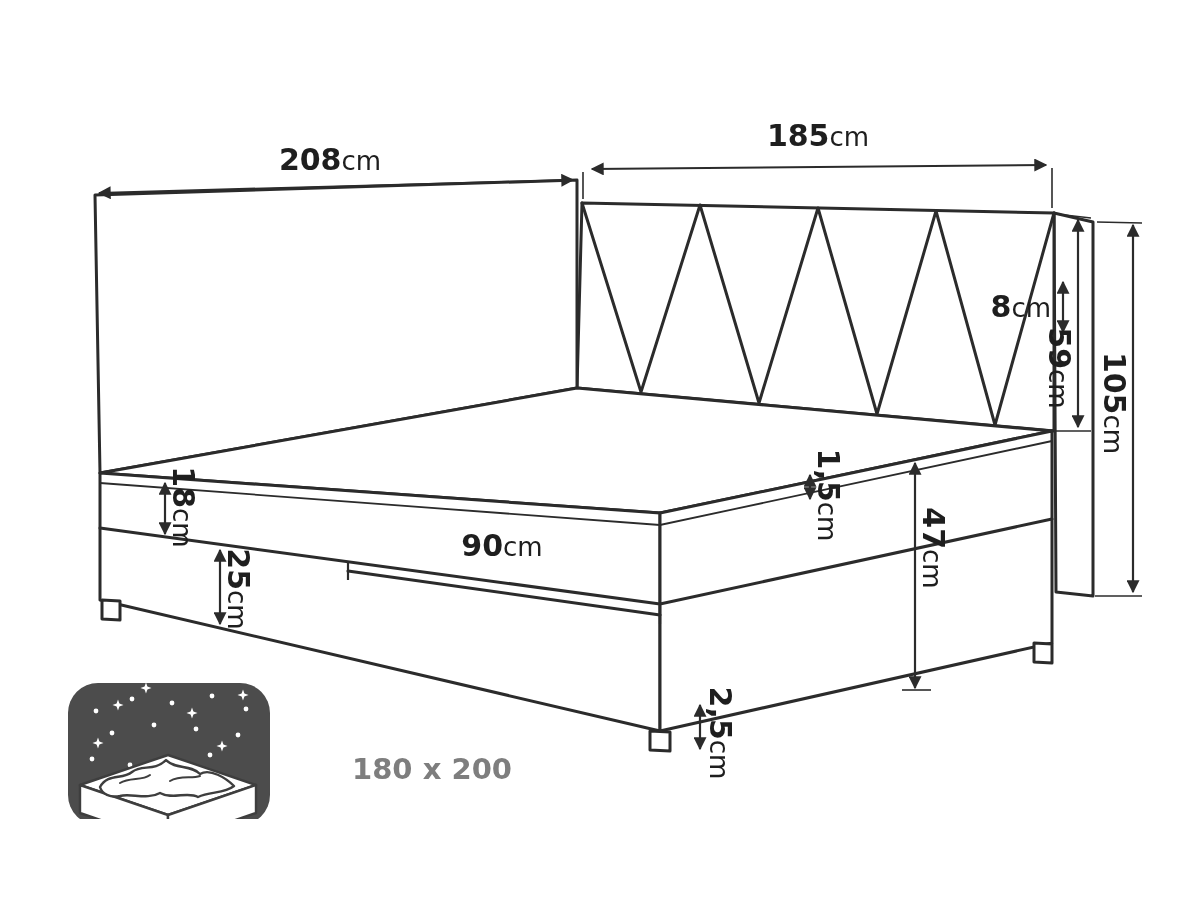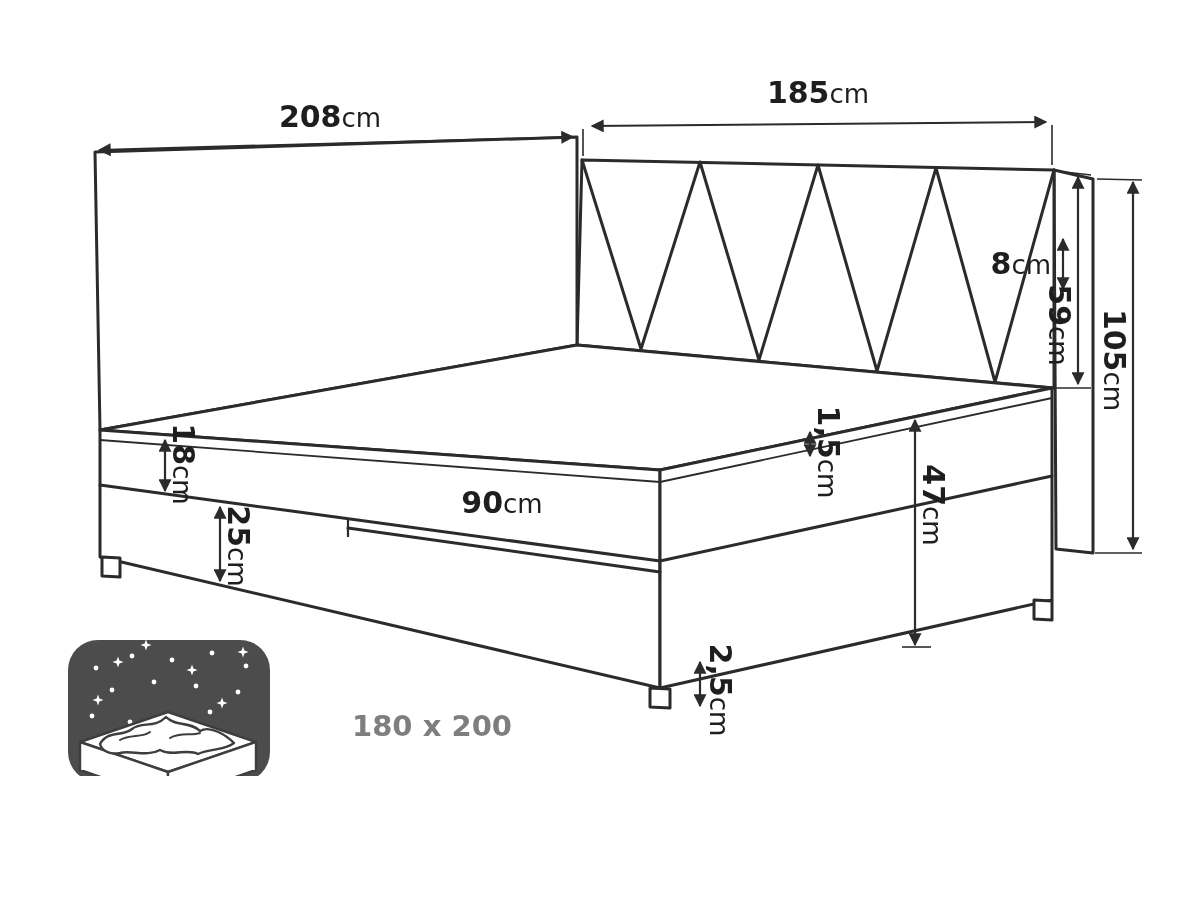--- a/index.html
+++ b/index.html
@@ -1,16 +1,16 @@
 <!DOCTYPE html>
 <html><head>
 <meta charset="utf-8">
 <style>
   html,body{margin:0;padding:0;background:#ffffff;}
-  .stage{width:1200px;height:776px;position:relative;background:#ffffff;overflow:hidden;}
+  .stage{width:1200px;height:776px;position:relative;background:#ffffff;overflow:hidden;margin-top:43px;}
   svg{display:block;}
   .outline{fill:#ffffff;stroke:#2b2b2b;stroke-width:3;stroke-linejoin:round;stroke-linecap:round;}
   .line{fill:none;stroke:#2b2b2b;stroke-width:3;stroke-linejoin:round;stroke-linecap:round;}
   .thin{fill:none;stroke:#2b2b2b;stroke-width:1.8;}
   .dim-line{fill:none;stroke:#2b2b2b;stroke-width:2.2;}
   .ext{fill:none;stroke:#2b2b2b;stroke-width:1.6;}
   .dim{font-family:"DejaVu Sans","Liberation Sans",sans-serif;font-size:30px;font-weight:bold;fill:#1e1e1e;}
   .dim .u{font-weight:normal;font-size:26px;}
   .size-label{font-family:"DejaVu Sans","Liberation Sans",sans-serif;font-size:29px;font-weight:bold;}
   .icon-shape{stroke:#3e3e3e;stroke-width:2.4;stroke-linejoin:round;fill:#ffffff;}

